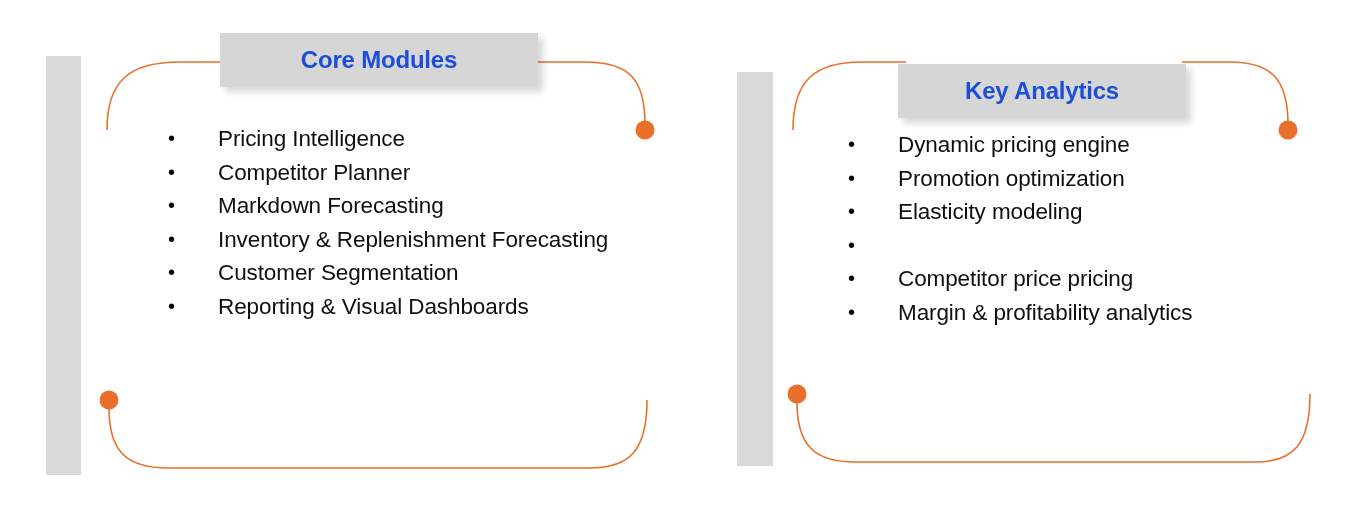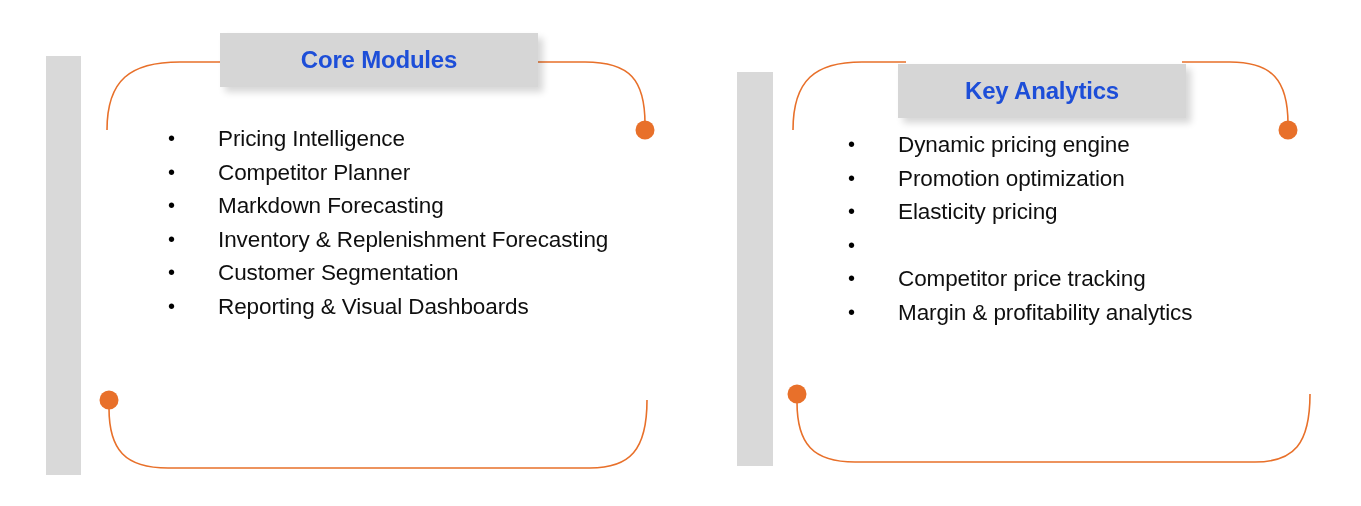--- a/index.html
+++ b/index.html
@@ -175,28 +175,28 @@
       <li class="bullet-item">
         <span class="bullet-marker">•</span>
         <span class="bullet-text">Dynamic pricing engine</span>
       </li>
       <li class="bullet-item">
         <span class="bullet-marker">•</span>
         <span class="bullet-text">Promotion optimization</span>
       </li>
       <li class="bullet-item">
         <span class="bullet-marker">•</span>
-        <span class="bullet-text">Elasticity pricing</span>
-      </li>
-      <li class="bullet-item">
-        <span class="bullet-marker">•</span>
-      </li>
-      <li class="bullet-item">
-        <span class="bullet-marker">•</span>
-        <span class="bullet-text">Competitor price tracking</span>
+        <span class="bullet-text">Elasticity modeling</span>
+      </li>
+      <li class="bullet-item">
+        <span class="bullet-marker">•</span>
+      </li>
+      <li class="bullet-item">
+        <span class="bullet-marker">•</span>
+        <span class="bullet-text">Competitor price pricing</span>
       </li>
       <li class="bullet-item">
         <span class="bullet-marker">•</span>
         <span class="bullet-text">Margin &amp; profitability analytics</span>
       </li>
     </ul>
   </div>
 
 </div>
 

